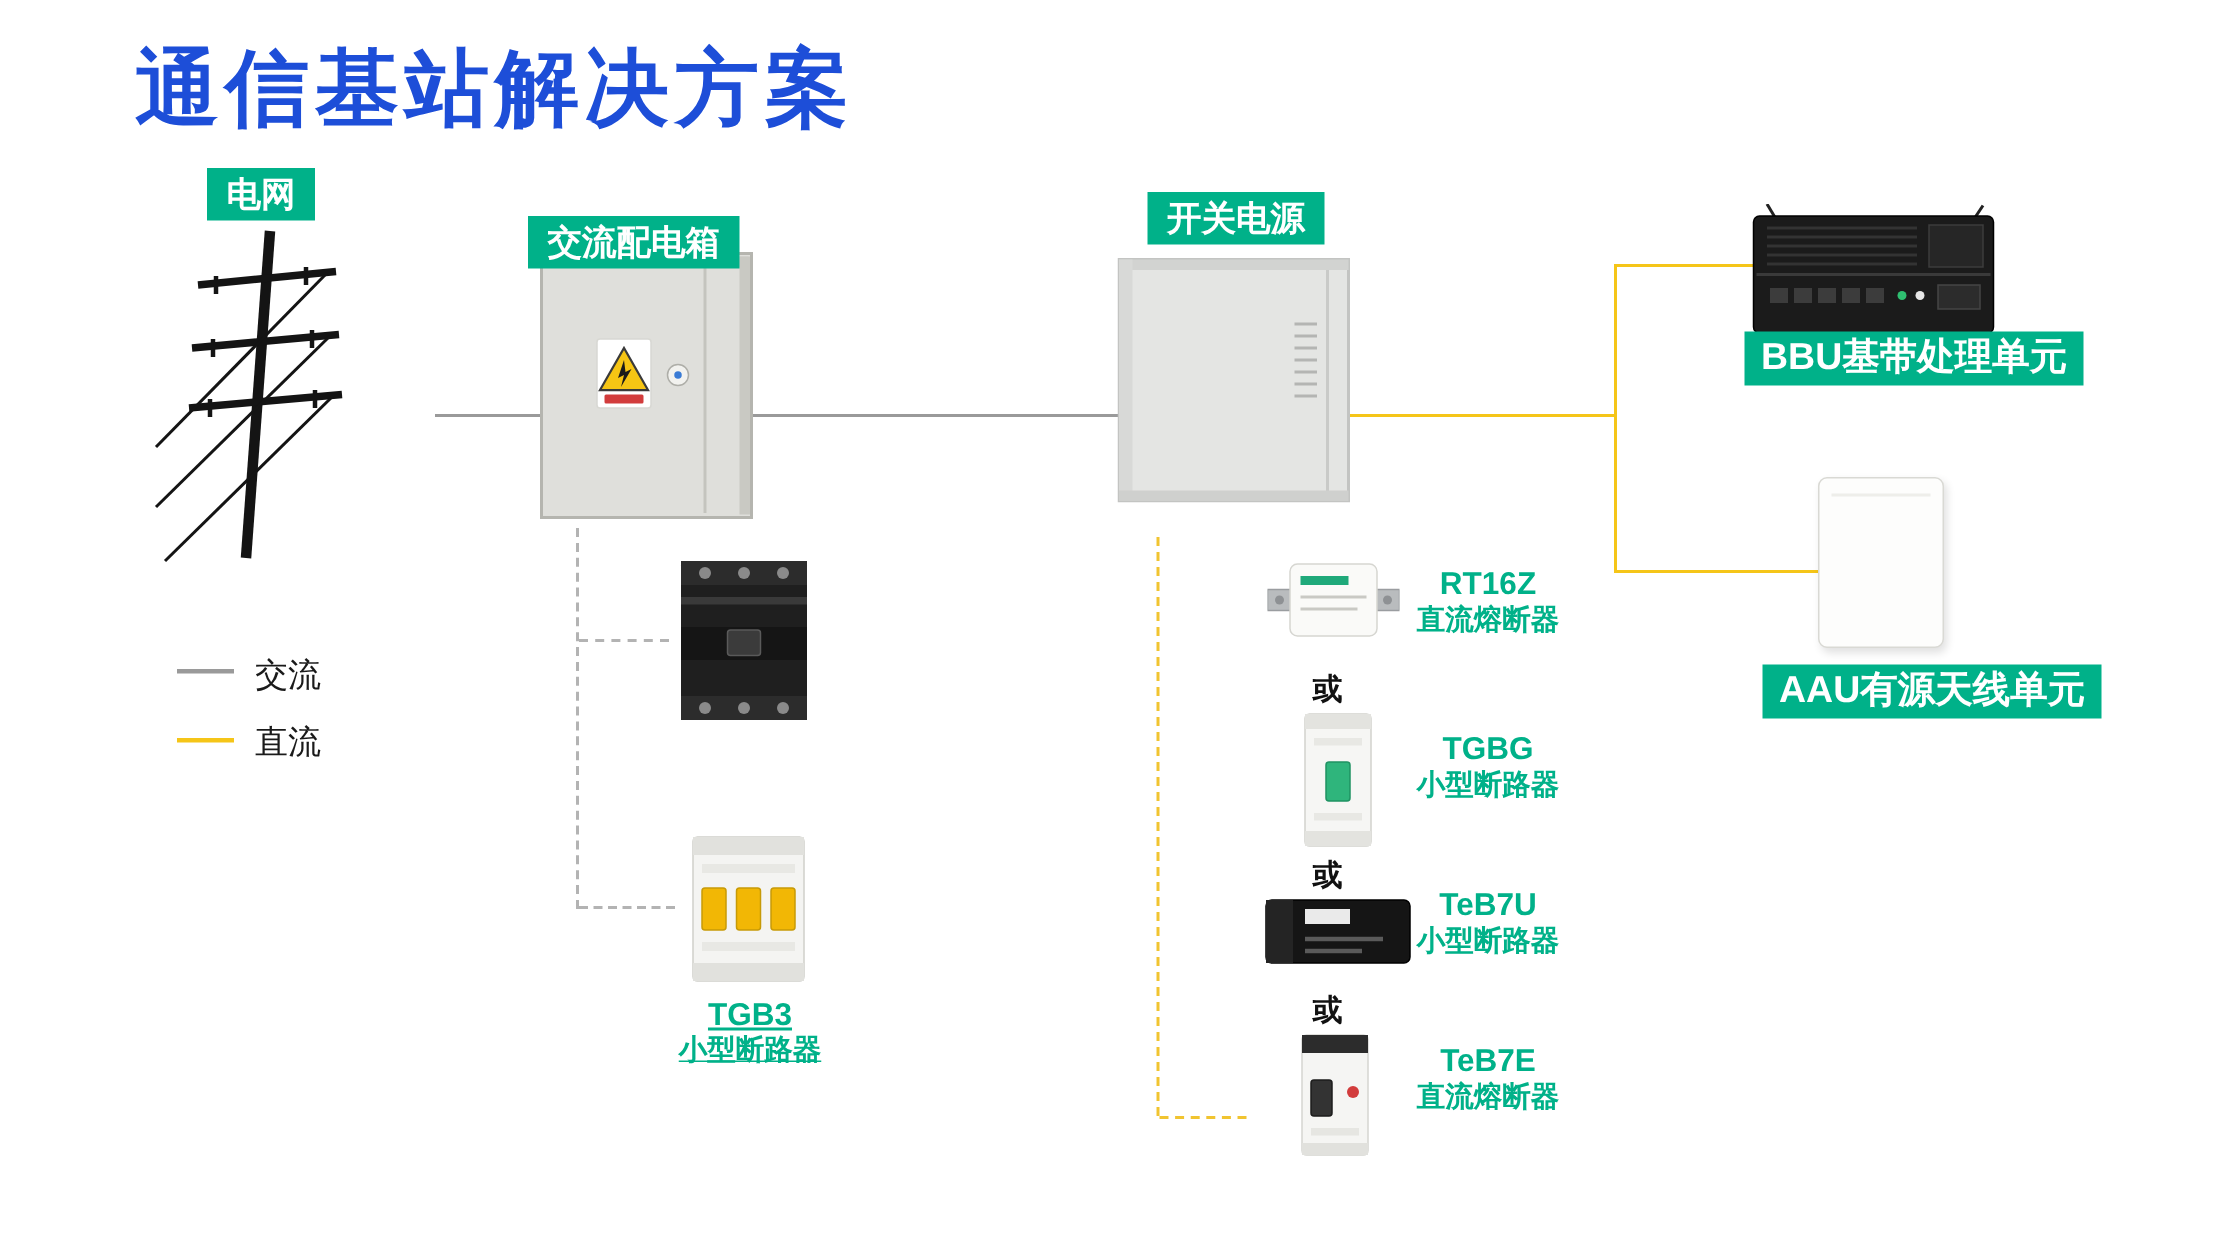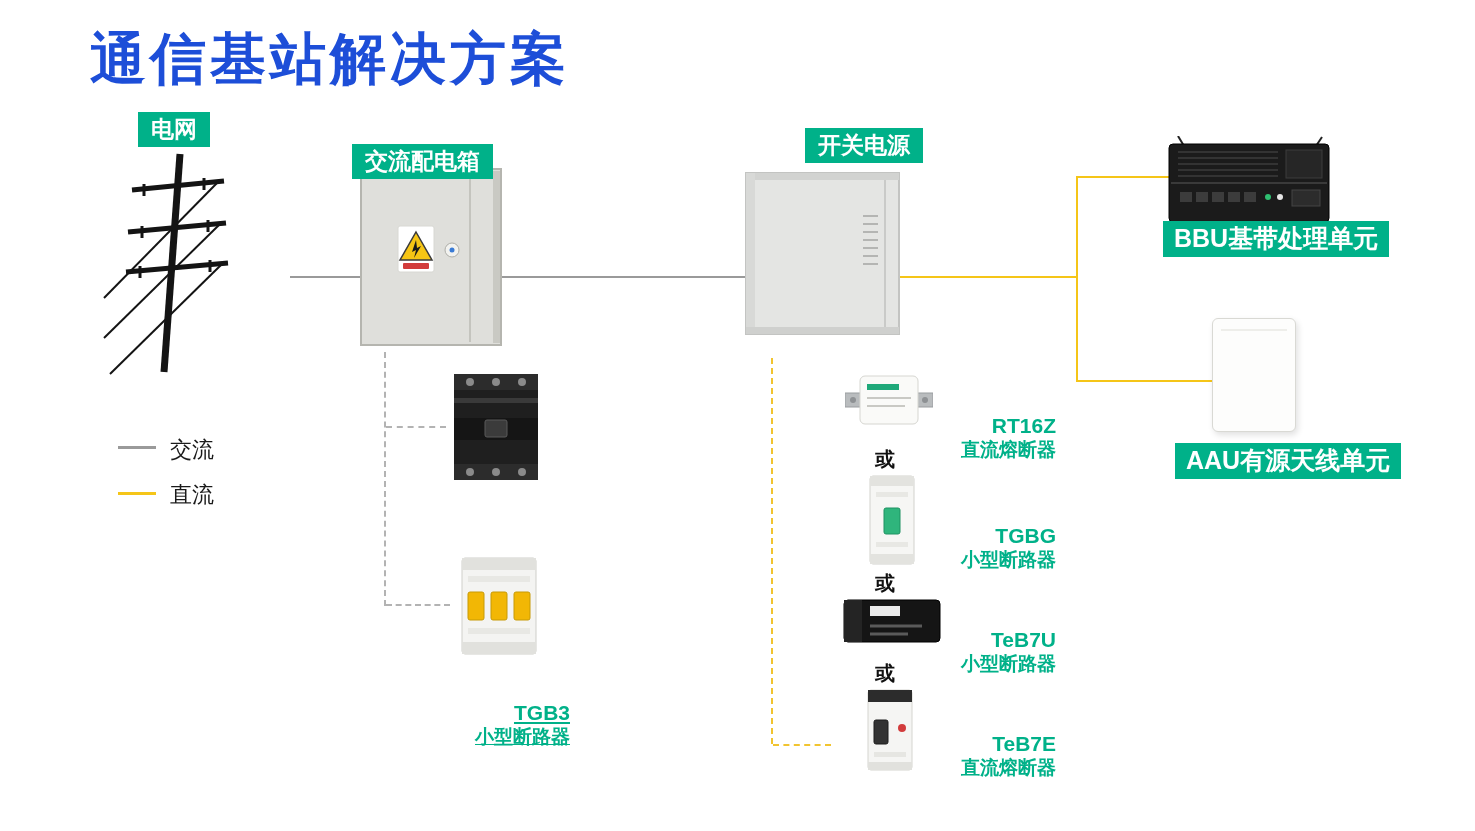--- a/index.html
+++ b/index.html
@@ -27,21 +27,21 @@
   .dash.yh{border-top:2px dashed #f1c430;height:0;}
 
   .img{position:absolute;z-index:3;}
 
   
   .aau-box{background:#fdfdfc;border:1px solid #d9d9d4;border-radius:6px;
            box-shadow:2px 3px 6px rgba(0,0,0,.12);}
   .aau-box::after{content:"";position:absolute;left:8px;right:8px;top:10px;height:2px;background:#eeeeea;}
 
   
-  .plabel{position:absolute;z-index:4;text-align:right;color:#00b189;font-weight:800;margin-top:36px;}
+  .plabel{position:absolute;z-index:4;text-align:center;color:#00b189;font-weight:800;}
   .plabel .pname{font-size:21px;line-height:1.15;}
   .plabel .pdesc{font-size:19px;line-height:1.25;}
 
   .or{position:absolute;z-index:4;width:34px;text-align:center;color:#111;font-weight:800;font-size:20px;}
 
   
   .legend-line{position:absolute;width:38px;height:3px;z-index:2;}
   .legend-text{position:absolute;font-size:22px;color:#1a1a1a;font-weight:500;z-index:2;}
 </style>
 </head>
@@ -63,21 +63,21 @@
   <div class="dash yv" style="left:771px;top:358px;height:386px;"></div>
   <div class="dash yh" style="left:773px;top:744px;width:58px;"></div>
 
   <div class="legend-line" style="left:118px;top:446px;background:#9a9a9a;"></div>
   <div class="legend-text" style="left:170px;top:435px;">交流</div>
   <div class="legend-line" style="left:118px;top:492px;background:#f5c518;"></div>
   <div class="legend-text" style="left:170px;top:480px;">直流</div>
 
   <div class="tag" style="left:138px;top:112px;">电网</div>
   <div class="tag" style="left:352px;top:144px;">交流配电箱</div>
-  <div class="tag" style="left:765px;top:128px;margin-left:40px;">开关电源</div>
+  <div class="tag" style="left:765px;top:128px;">开关电源</div>
   <div class="tag small" style="left:1163px;top:221px;">BBU基带处理单元</div>
   <div class="tag small" style="left:1175px;top:443px;">AAU有源天线单元</div>
 
   <svg class="img" style="left:100px;top:148px;" width="150" height="228" viewBox="0 0 150 228">
     <line x1="80" y1="6" x2="64" y2="224" stroke="#141414" stroke-width="7"></line>
     <line x1="32" y1="42" x2="124" y2="33" stroke="#141414" stroke-width="5"></line>
     <line x1="28" y1="84" x2="126" y2="75" stroke="#141414" stroke-width="5"></line>
     <line x1="26" y1="124" x2="128" y2="115" stroke="#141414" stroke-width="5"></line>
     <line x1="44" y1="36" x2="44" y2="48" stroke="#141414" stroke-width="3"></line>
     <line x1="104" y1="30" x2="104" y2="42" stroke="#141414" stroke-width="3"></line>

